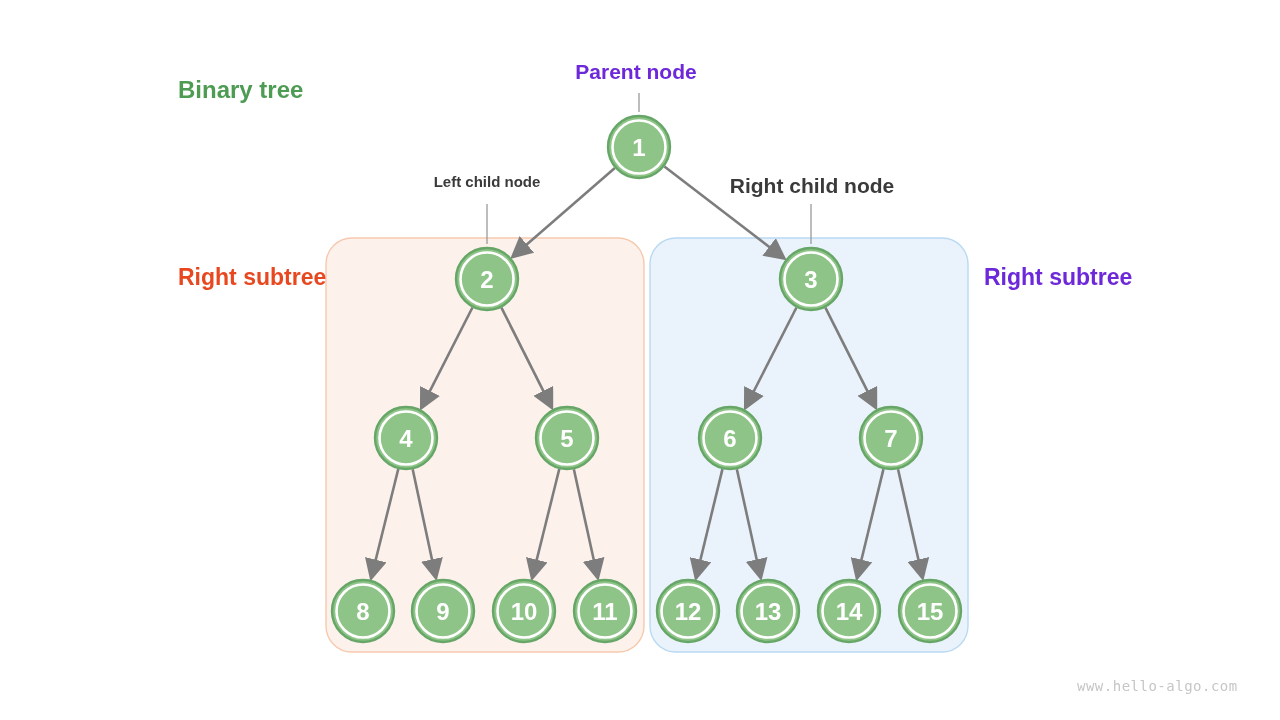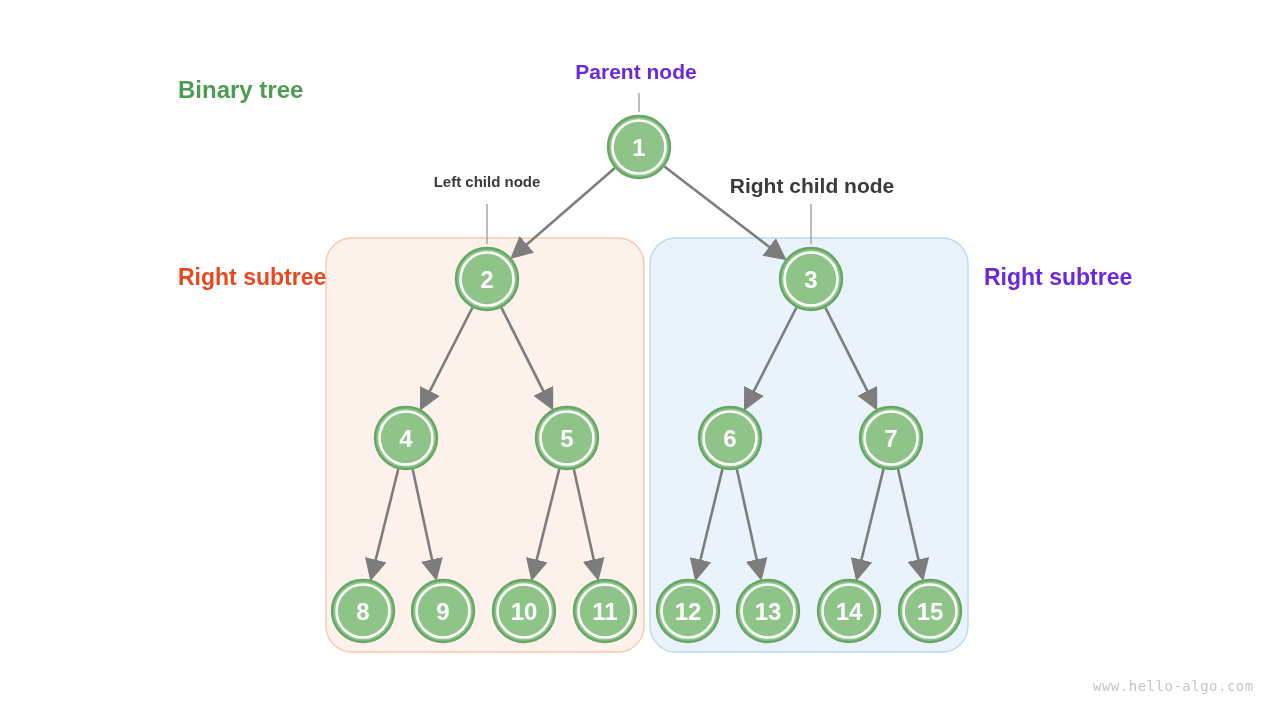--- a/index.html
+++ b/index.html
@@ -16,21 +16,21 @@
   .lbl.centered{transform:translateX(-50%);}
   .lbl-title{left:178px;top:58px;font-size:24px;margin-top:19px;}
   .lbl-parent{left:636px;top:60px;font-size:21px;}
   .lbl-left-child{left:487px;top:174px;font-size:15px;}
   .lbl-right-child{left:812px;top:174px;font-size:21px;}
   .lbl-left-subtree{left:178px;top:265px;font-size:23px;}
   .lbl-right-subtree{left:984px;top:265px;font-size:23px;}
   .watermark{
     position:absolute;left:1077px;top:678px;
     font-family:"DejaVu Sans Mono",monospace;font-size:14px;
-    letter-spacing:.5px;font-weight:normal;margin-left:16px;
+    letter-spacing:.5px;font-weight:normal;
   }
 </style>
 </head>
 <body>
 
 <div class="canvas">
 
   <svg class="diagram-svg" width="1280" height="720" viewBox="0 0 1280 720">
     <defs>
       <marker id="arrowhead" viewBox="0 0 10 10" refX="8.5" refY="5" markerWidth="8.5" markerHeight="8.5" orient="auto-start-reverse">

